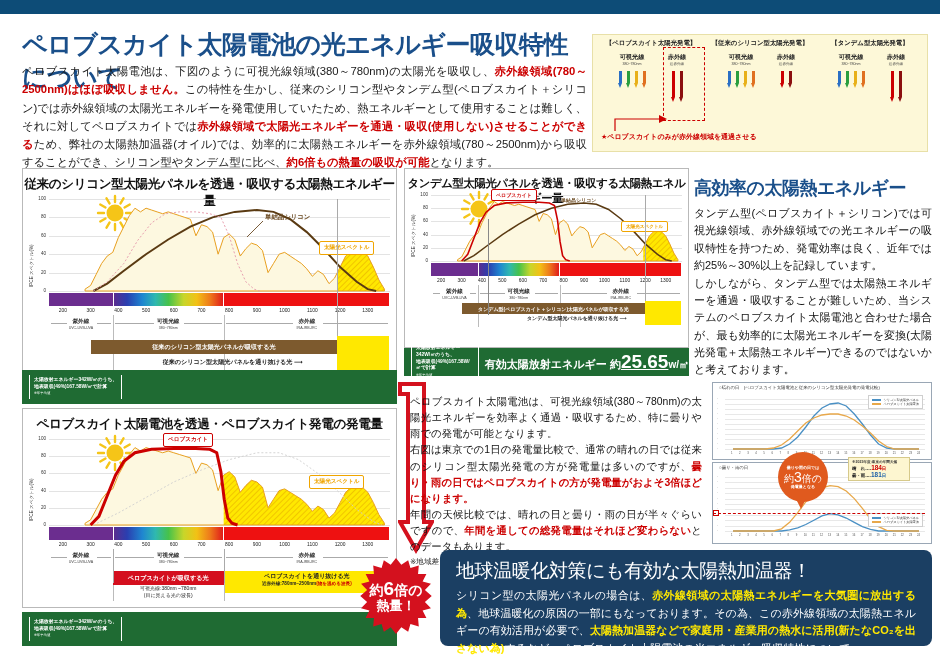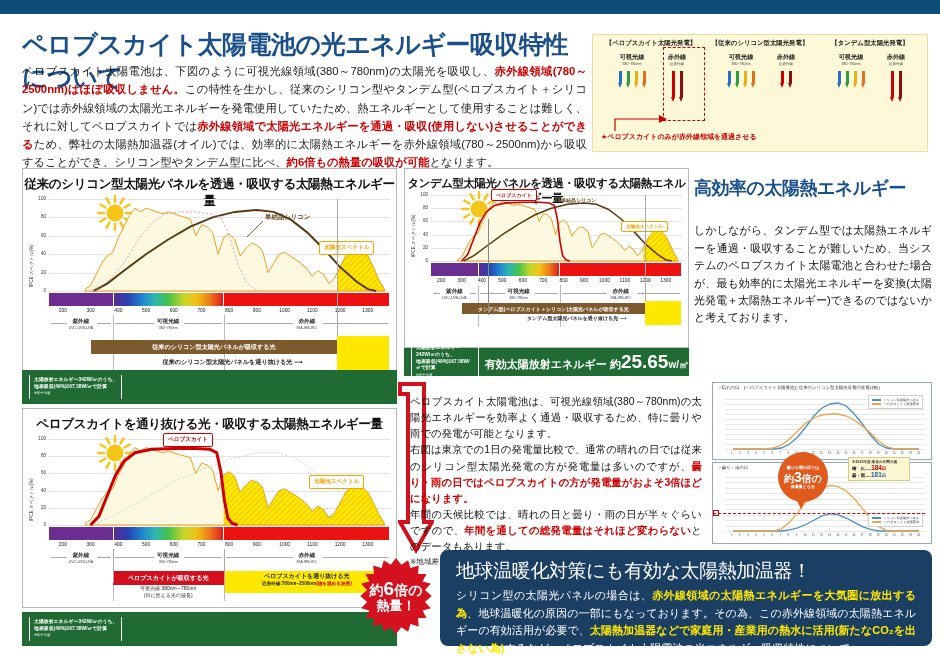--- a/index.html
+++ b/index.html
@@ -102,21 +102,21 @@
   .lleg i { display:block; width:9px; height:1.6px; }
   .lxt { position:absolute; font-size:2.8px; color:#555; }
   .lyt { position:absolute; font-size:2.8px; color:#555; }
 
   .bubble {
     position:absolute; width:50px; height:50px; border-radius:50%;
     background:#e05a1e; color:#fff; text-align:center;
     display:flex; flex-direction:column; align-items:center; justify-content:center;
   }
   .bubble .s { font-size:4px; font-weight:bold; }
-  .bubble .m { font-size:10px; font-weight:bold; line-height:1.05; }
+  .bubble .m { font-size:10px; font-weight:normal; line-height:1.05; }
   .bubble .m em { font-size:14px; font-style:normal; }
   .bubble-tail {
     position:absolute; width:0; height:0;
     border-left:5px solid transparent; border-right:5px solid transparent;
     border-top:10px solid #e05a1e;
   }
   .wbox { position:absolute; background:#fdf6d0; border:1px solid #d6c98a; padding:2px 3px; }
   .wbox .wt { font-size:3.6px; color:#333; font-weight:bold; }
   .wbox .wr { font-size:4.4px; font-weight:bold; color:#222; white-space:nowrap; }
 
@@ -511,31 +511,31 @@
      <div class="vdash" style="left:240.2682926829268px;top:6px;height:106px;background:#aaa"></div>
      <div class="vdash" style="left:83.13821138211381px;top:30px;height:96px;background:#888"></div>
     </div>
 </div>
 <div class="greenban" style="left:404px;top:348px;width:285px;height:28px;">
   <div class="gb-note">
     <span id="note-td-1">太陽放射エネルギー342W/㎡のうち、</span><br><span id="note-td-2">地表吸収(49%)167.58W/㎡で計算</span><br><span class="tiny">※年平均値</span>
   </div>
   <div class="gb-main" style="font-size:11px;margin-left:6px;">
     <span>有効太陽放射エネルギー</span>
-    <span>約</span><span class="big" style="font-size:19px;">25.65</span><span class="unit" style="font-size:10px;">w/㎡</span>
+    <span>約</span><span class="big" style="font-size:19px;text-decoration:underline;">25.65</span><span class="unit" style="font-size:10px;">w/㎡</span>
   </div>
 </div>
 
 <div style="position:absolute;left:694px;top:176px;width:238px;">
   <div class="sec-title">高効率の太陽熱エネルギー</div>
-  <div class="sec-body" style="margin-top:5px;" id="eff-body"><br><span>しかしながら、タンデム型では太陽熱エネルギーを通過・吸収することが難しいため、当システムのペロブスカイト太陽電池と合わせた場合が、最も効率的に太陽光エネルギーを変換(太陽光発電＋太陽熱エネルギー)できるのではないかと考えております。</span></div>
+  <div class="sec-body" style="margin-top:5px;" id="eff-body"><span>タンデム型(ペロブスカイト＋シリコン)では可視光線領域、赤外線領域での光エネルギーの吸収特性を持つため、発電効率は良く、近年では約25%～30%以上を記録しています。</span><br><span>しかしながら、タンデム型では太陽熱エネルギーを通過・吸収することが難しいため、当システムのペロブスカイト太陽電池と合わせた場合が、最も効率的に太陽光エネルギーを変換(太陽光発電＋太陽熱エネルギー)できるのではないかと考えております。</span></div>
 </div>
 
 <div class="card" style="left:22px;top:408px;width:375px;height:200px;">
-  <div class="card-title">ペロブスカイトを通り抜ける光・吸収する太陽熱エネルギー量</div>
+  <div class="card-title">ペロブスカイト太陽電池を透過・ペロブスカイト発電の発電量</div>
   <div class="plot" id="plot-pero" style="left:0;top:22px;width:375px;height:176px;">
       <div class="gl" style="left:26px;top:94px;width:341px"></div>
       <div class="ytick" style="left:11px;top:91px">0</div>
       <div class="gl" style="left:26px;top:76.8px;width:341px"></div>
       <div class="ytick" style="left:11px;top:73.8px">20</div>
       <div class="gl" style="left:26px;top:59.6px;width:341px"></div>
       <div class="ytick" style="left:11px;top:56.6px">40</div>
       <div class="gl" style="left:26px;top:42.4px;width:341px"></div>
       <div class="ytick" style="left:11px;top:39.4px">60</div>
       <div class="gl" style="left:26px;top:25.200000000000003px;width:341px"></div>

